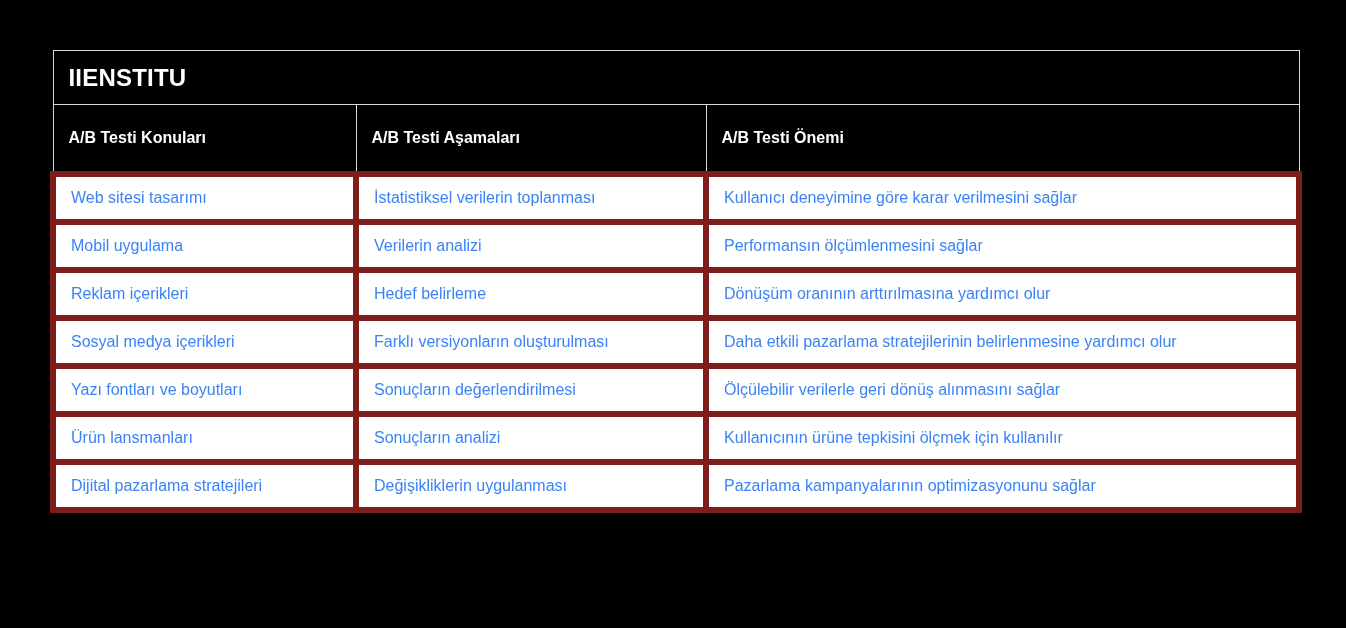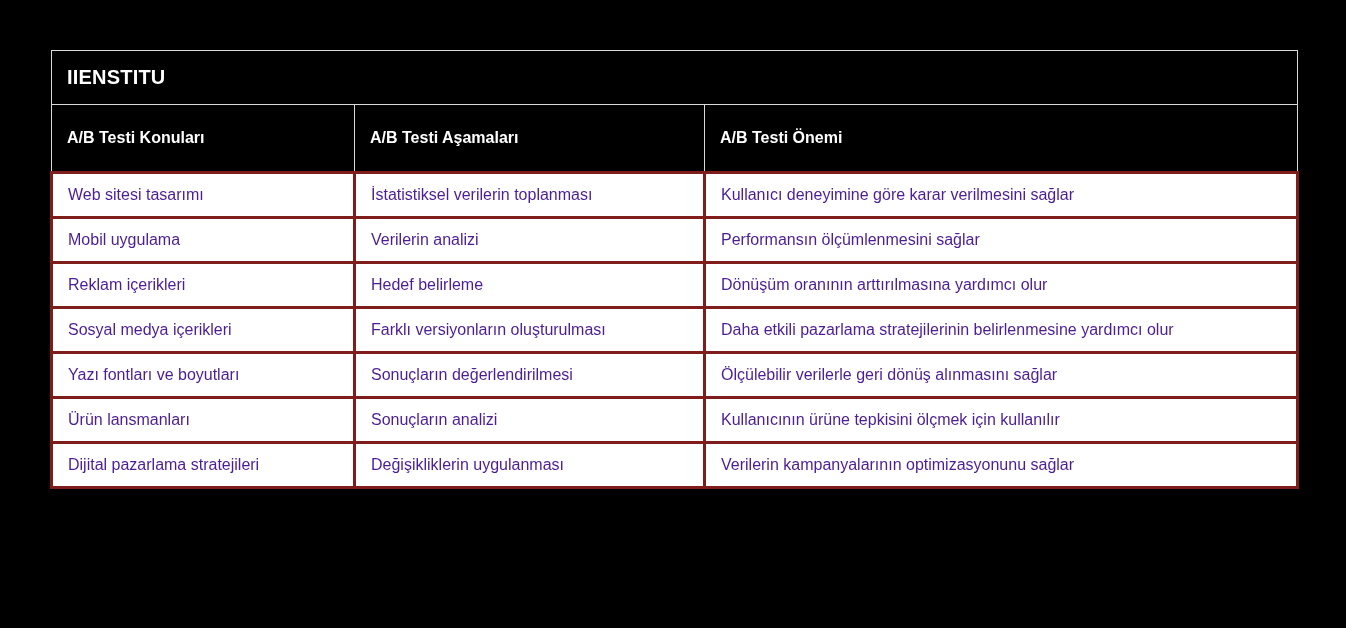--- a/index.html
+++ b/index.html
@@ -22,43 +22,43 @@
       font-family: "Liberation Sans", "DejaVu Sans", sans-serif;
       table-layout: fixed;
     }
     caption, .title-cell {
       text-align: left;
     }
     .title-row td {
       background: #000;
       color: #fff;
       font-weight: bold;
-      font-size: 20px;
+      font-size: 24px;
       height: 53px;
       padding: 0 15px;
       border: 1px solid #d9d9d9;
       letter-spacing: 0.2px;
     }
     .head-row th {
       background: #000;
       color: #fff;
       font-weight: bold;
       font-size: 16px;
       text-align: left;
       height: 42px;
       padding: 12px 15px;
       border: 1px solid #d9d9d9;
     }
     .body-row td {
       background: #fff;
-      color: #4c1d95;
+      color: #3b82f6;
       font-size: 16px;
       height: 42px;
       padding: 0 15px;
-      border: 3px solid #7f1d1d;
+      border: 6px solid #7f1d1d;
       white-space: nowrap;
       overflow: hidden;
     }
     col.c1 { width: 303px; }
     col.c2 { width: 350px; }
     col.c3 { width: 593px; }
   </style>
 </head>
 <body>
 
@@ -104,17 +104,17 @@
         <td>Ölçülebilir verilerle geri dönüş alınmasını sağlar</td>
       </tr>
       <tr class="body-row">
         <td>Ürün lansmanları</td>
         <td>Sonuçların analizi</td>
         <td>Kullanıcının ürüne tepkisini ölçmek için kullanılır</td>
       </tr>
       <tr class="body-row">
         <td>Dijital pazarlama stratejileri</td>
         <td>Değişikliklerin uygulanması</td>
-        <td>Verilerin kampanyalarının optimizasyonunu sağlar</td>
+        <td>Pazarlama kampanyalarının optimizasyonunu sağlar</td>
       </tr>
     </tbody>
   </table>
 </div>
 
 </body></html>

